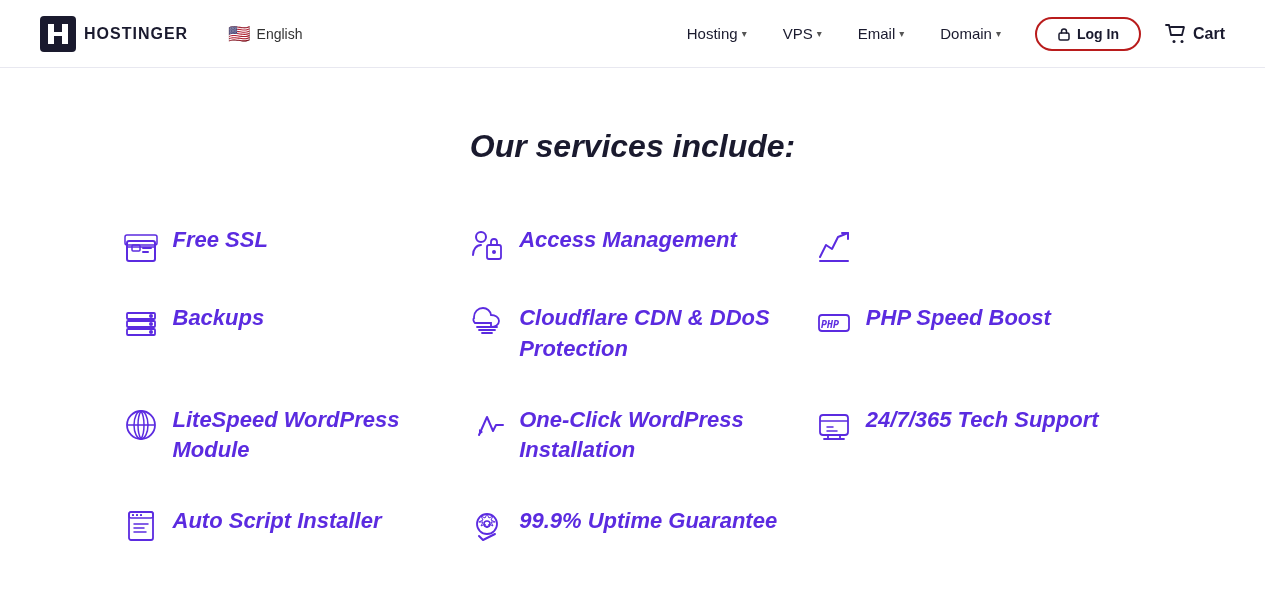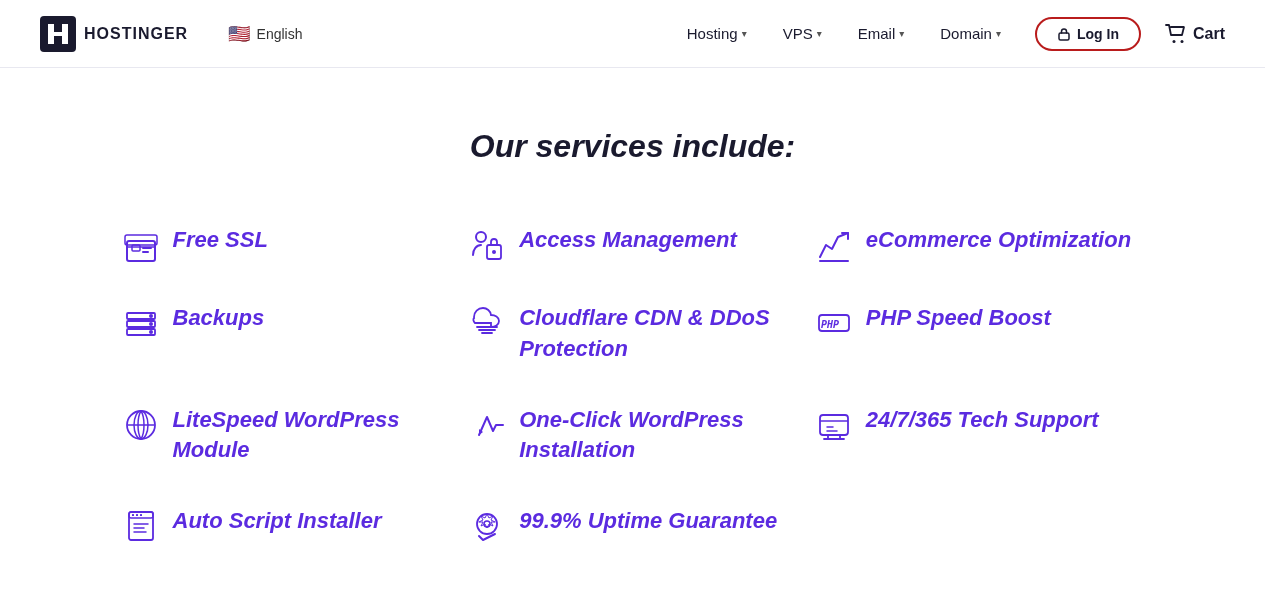--- a/index.html
+++ b/index.html
@@ -208,21 +208,20 @@
       </svg>
       <span class="service-label">Access Management</span>
     </div>
 
     <div class="service-item">
       <svg class="service-icon" viewBox="0 0 36 36" fill="none">
         <polyline points="4,30 10,18 16,22 22,10 32,6" stroke="#5B2BE0" stroke-width="2" stroke-linecap="round" stroke-linejoin="round" fill="none"></polyline>
         <polyline points="26,6 32,6 32,12" stroke="#5B2BE0" stroke-width="2" stroke-linecap="round" stroke-linejoin="round" fill="none"></polyline>
         <polyline points="4,34 32,34" stroke="#5B2BE0" stroke-width="2" stroke-linecap="round"></polyline>
       </svg>
-      <span class="service-label">eCommerce Optimization</span>
     </div>
 
 
     <div class="service-item">
       <svg class="service-icon" viewBox="0 0 36 36" fill="none">
         <rect x="4" y="8" width="28" height="6" rx="1" stroke="#5B2BE0" stroke-width="1.8" fill="none"></rect>
         <rect x="4" y="16" width="28" height="6" rx="1" stroke="#5B2BE0" stroke-width="1.8" fill="none"></rect>
         <rect x="4" y="24" width="28" height="6" rx="1" stroke="#5B2BE0" stroke-width="1.8" fill="none"></rect>
         <circle cx="28" cy="11" r="2" fill="#5B2BE0"></circle>
         <circle cx="28" cy="19" r="2" fill="#5B2BE0"></circle>

